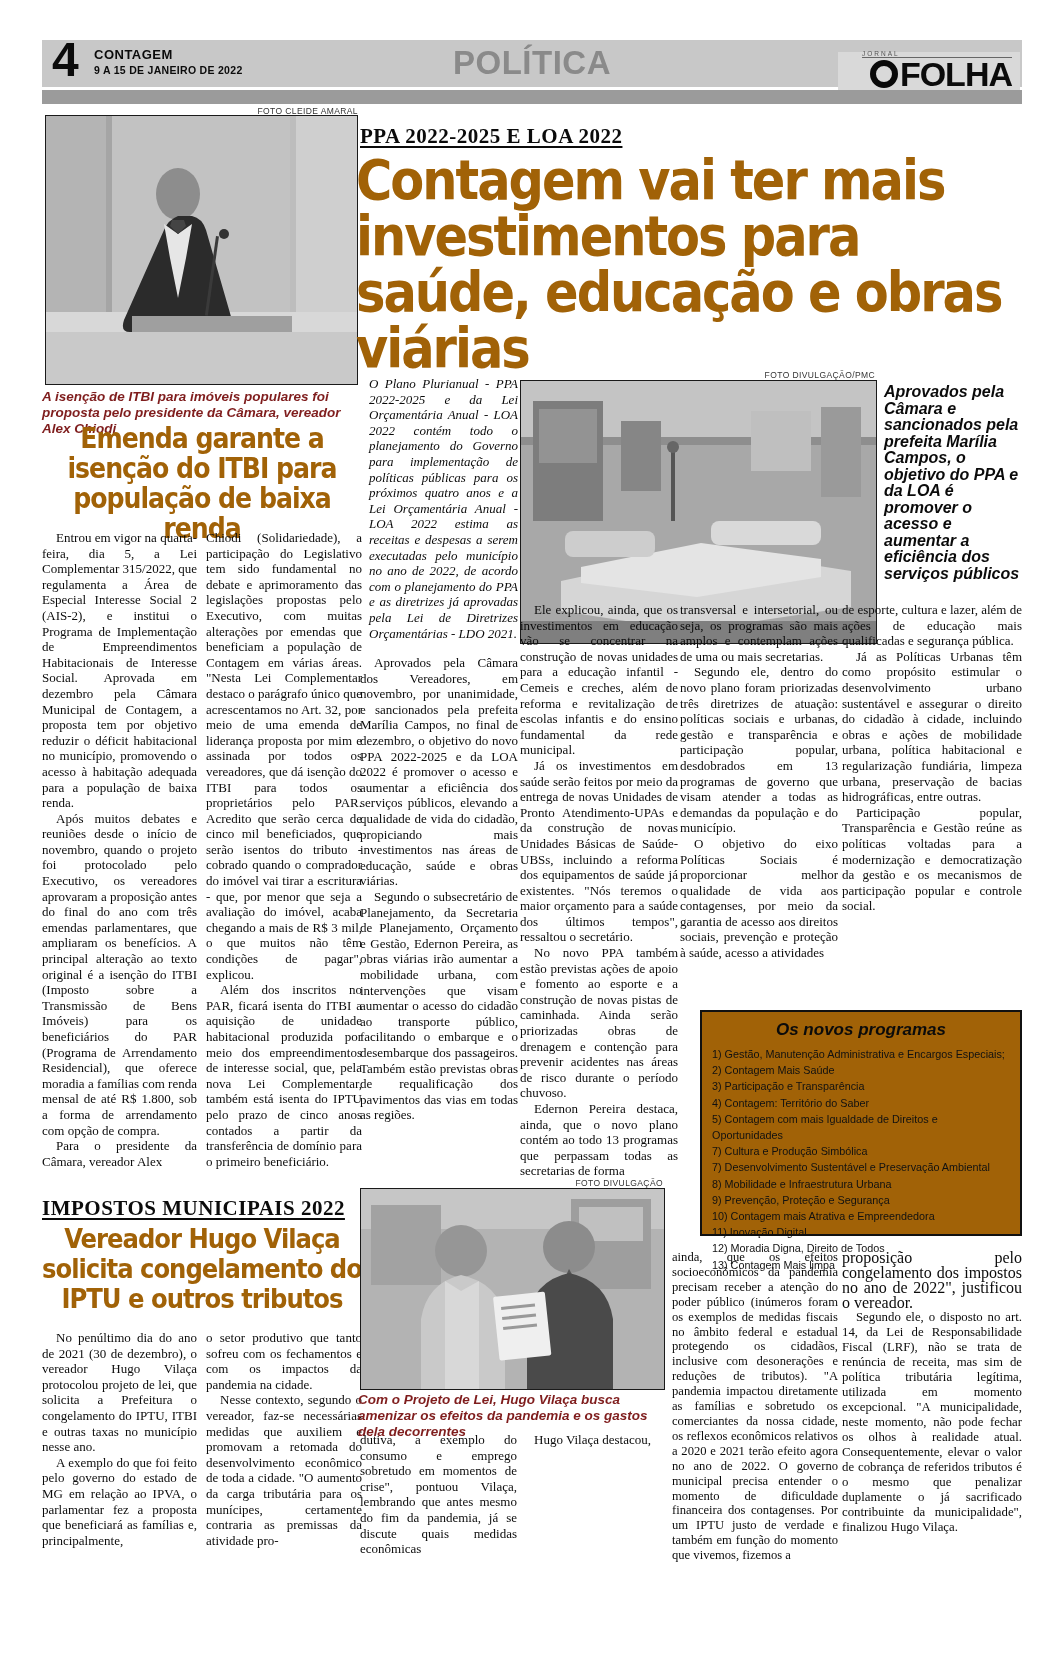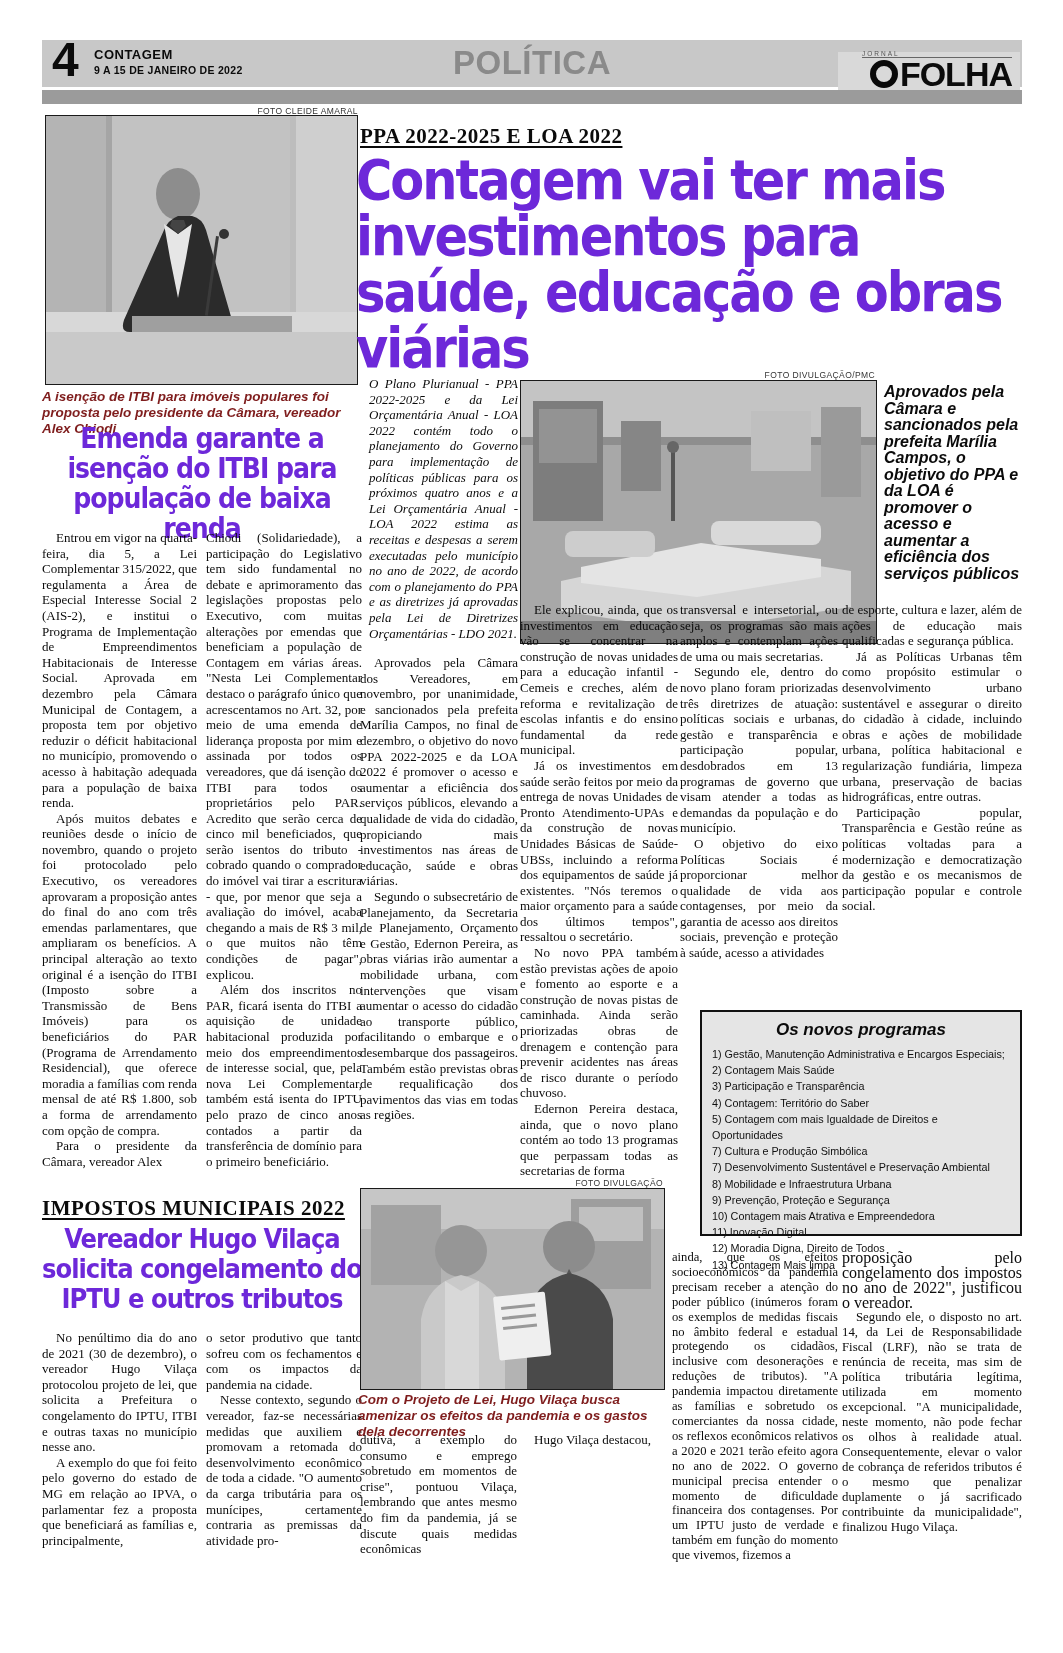--- a/index.html
+++ b/index.html
@@ -26,34 +26,34 @@
   
   .photo{border:1px solid #1a1a1a;background:#bdbdbd;overflow:hidden;}
   .credit{font-family:"Liberation Sans",sans-serif;font-size:8.5px;letter-spacing:.4px;color:#333;text-align:right;}
 
   .caption{font-family:"Liberation Sans",sans-serif;font-weight:bold;font-style:italic;
            font-size:13.5px;line-height:16px;color:#7f1d1d;}
 
   .kicker{font-family:"Liberation Serif",serif;font-weight:600;font-size:21px;letter-spacing:.5px;
           text-decoration:underline;text-underline-offset:3px;}
   .headline{font-family:"DejaVu Sans",sans-serif;font-weight:bold;font-stretch:condensed;
-            letter-spacing:-1px;color:#6d28d9;}
+            letter-spacing:-1px;color:#a16207;}
   .headline.main{font-size:55px;line-height:56px;letter-spacing:-2px;}
   .headline.small{font-size:28px;line-height:30px;text-align:center;}
   .headline.small2{font-size:27px;line-height:30px;text-align:center;}
 
   .body-col{overflow:hidden;}
   .body-col p{margin:0;font-family:"Liberation Serif",serif;font-size:13px;line-height:15.6px;
               text-align:justify;text-indent:14px;}
   .body-col p.cont{text-indent:0;}
   .lead-italic p{font-style:italic;text-indent:-9px;padding-left:9px;}
   .side-caption{font-family:"Liberation Sans",sans-serif;font-weight:bold;font-style:italic;
                 font-size:16px;line-height:16.5px;}
 
-  .progbox{background:#e5e5e5;border:2px solid #111;padding:6px 10px 4px 10px;box-sizing:border-box;}
+  .progbox{background:#a16207;border:2px solid #111;padding:6px 10px 4px 10px;box-sizing:border-box;}
   .progtitle{font-family:"Liberation Sans",sans-serif;font-weight:bold;font-style:italic;
              font-size:17px;text-align:center;margin:2px 0 6px 0;}
   .proglist{list-style:none;margin:0;padding:0;}
   .proglist li{font-family:"Liberation Sans",sans-serif;font-size:10.8px;line-height:16.2px;color:#111;}
 </style>
 </head>
 <body>
 
 <div id="page">
 

